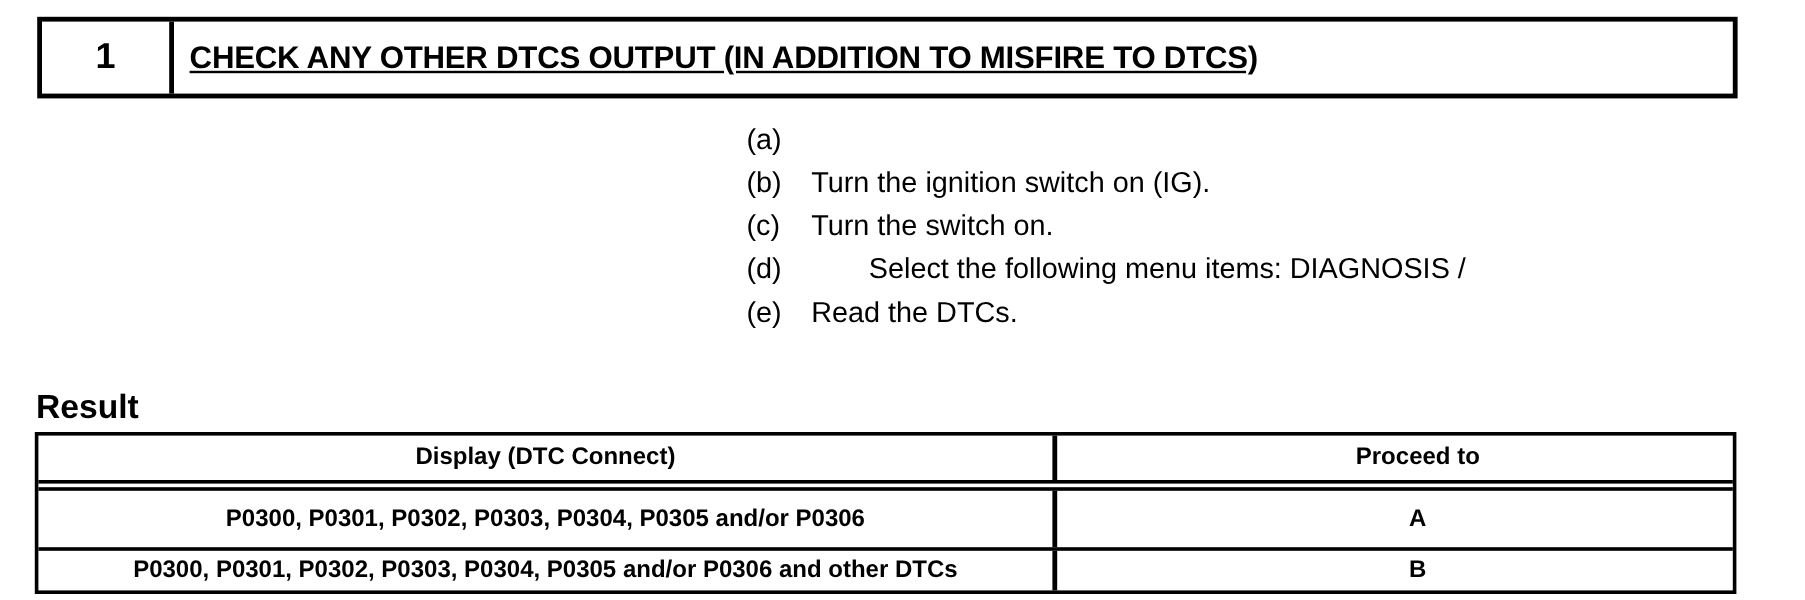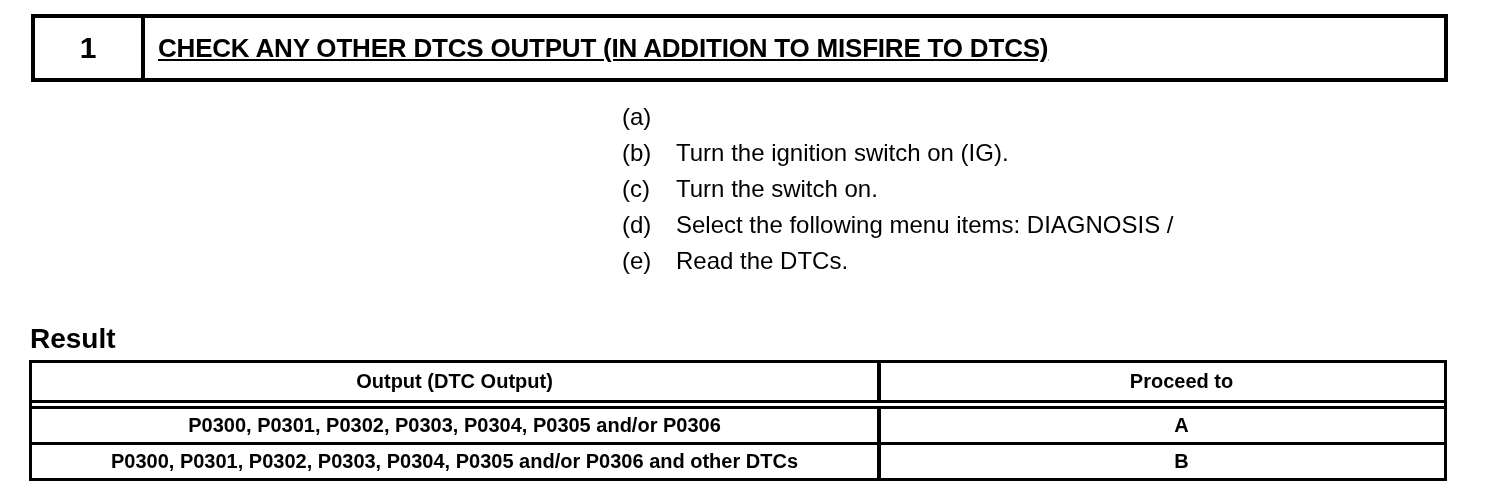--- a/index.html
+++ b/index.html
@@ -65,20 +65,21 @@
   }
   .step-label {
     width: 54px;
     flex: none;
   }
   .step-text {
     white-space: nowrap;
   }
   .step-text .line {
     display: block;
+    margin-left: 48px;
   }
 
   
   .result-heading {
     position: absolute;
     left: 30px;
     top: 323px;
     font-size: 28px;
     font-weight: bold;
   }
@@ -114,21 +115,21 @@
   .t-cell.c-display {
     width: 849px;
     flex: none;
     border-right: 4px solid #000;
   }
   .t-cell.c-proceed {
     flex: 1;
     margin-left: 38px;
   }
   .t-header .t-cell { height: 37px; }
-  .t-row.t-body-first .t-cell { height: 33px; }
+  .t-row.t-body-first .t-cell { height: 47px; }
   .t-row.t-body-last .t-cell { height: 33px; }
 </style>
 </head>
 <body>
 
 <div class="step-header-box">
   <div class="step-number-cell">1</div>
   <div class="step-title-cell">CHECK ANY OTHER DTCS OUTPUT (IN ADDITION TO MISFIRE TO DTCS)</div>
 </div>
 
@@ -153,21 +154,21 @@
   <div class="procedure-step">
     <span class="step-label">(e)</span>
     <span class="step-text">Read the DTCs.</span>
   </div>
 </div>
 
 <div class="result-heading">Result</div>
 
 <div class="result-table">
   <div class="t-row t-header">
-    <div class="t-cell c-display">Output (DTC Output)</div>
+    <div class="t-cell c-display">Display (DTC Connect)</div>
     <div class="t-cell c-proceed">Proceed to</div>
   </div>
   <div class="t-row t-body-first">
     <div class="t-cell c-display">P0300, P0301, P0302, P0303, P0304, P0305 and/or P0306</div>
     <div class="t-cell c-proceed">A</div>
   </div>
   <div class="t-row t-body-last">
     <div class="t-cell c-display">P0300, P0301, P0302, P0303, P0304, P0305 and/or P0306 and other DTCs</div>
     <div class="t-cell c-proceed">B</div>
   </div>

